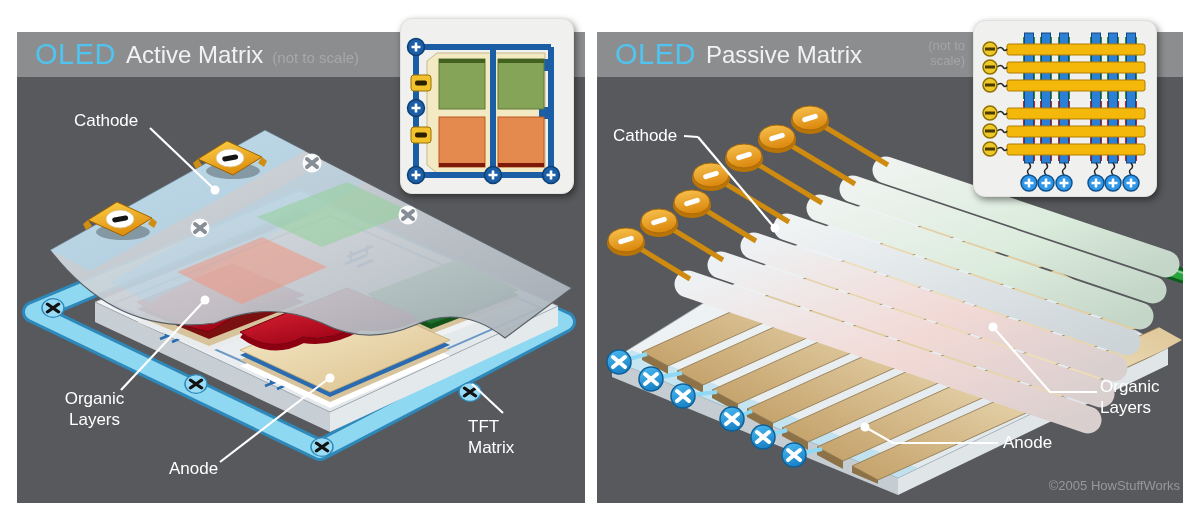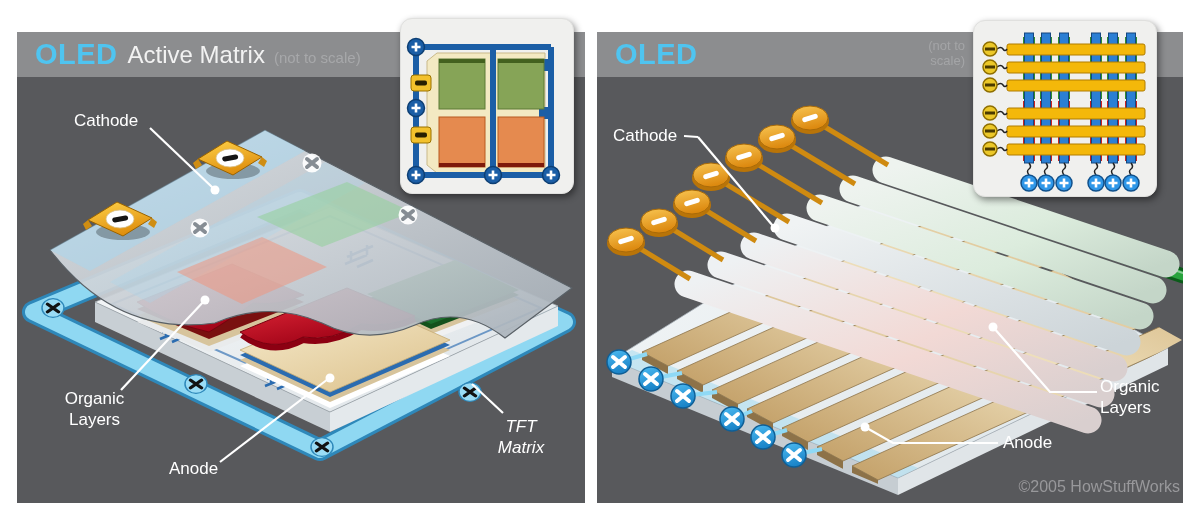--- a/index.html
+++ b/index.html
@@ -3,32 +3,32 @@
 <meta charset="utf-8">
 <style>
   html,body{margin:0;padding:0;background:#ffffff;}
   #stage{position:relative;width:1200px;height:515px;background:#ffffff;overflow:hidden;
          font-family:"Liberation Sans",sans-serif;}
   .panel{position:absolute;top:32px;height:471px;background:#58595c;overflow:hidden;}
   #panel-left{left:17px;width:568px;}
   #panel-right{left:597px;width:586px;}
   .titlebar{position:absolute;top:0;left:0;right:0;height:45px;background:#8c8d8f;
             display:flex;align-items:center;padding-left:18px;box-sizing:border-box;z-index:2;}
-  .t-accent{color:#4fc4f0;font-size:29px;font-weight:bold;letter-spacing:.5px;}
+  .t-accent{color:#4fc4f0;font-size:29px;font-weight:normal;letter-spacing:.5px;}
   .t-rest{color:#f2f2f2;font-size:24px;margin-left:10px;}
   .t-note{color:#a7a8aa;font-size:15px;margin-left:9px;margin-top:6px;}
   .t-note-right{position:absolute;left:318px;top:7px;width:50px;text-align:right;
                 color:#a4a5a7;font-size:13px;line-height:1.15;margin:0;}
   .art{position:absolute;top:0;left:0;z-index:1;}
   .label{position:absolute;color:#ffffff;font-size:17px;line-height:1.25;z-index:3;}
   .card{position:absolute;background:#f0f0ee;border:1px solid #e0e0de;border-radius:12px;
         box-shadow:2px 3px 7px rgba(0,0,0,.45);z-index:5;}
   #card-left{left:400px;top:18px;width:172px;height:174px;}
   #card-right{left:973px;top:20px;width:182px;height:175px;}
-  .copyright{position:absolute;right:3px;top:446px;color:#98989b;font-size:16px;z-index:3;}
+  .copyright{position:absolute;right:3px;top:446px;color:#98989b;font-size:13px;z-index:3;}
 </style>
 </head>
 <body>
 
 <div id="stage">
 
   <div class="panel" id="panel-left">
 
     <svg class="art" width="568" height="471" viewBox="0 0 568 471">
       <defs>
@@ -157,21 +157,21 @@
 
     <div class="titlebar">
       <span class="t-accent">OLED</span>
       <span class="t-rest">Active Matrix</span>
       <span class="t-note">(not to scale)</span>
     </div>
 
     <div class="label" style="left:57px;top:78px;">Cathode</div>
     <div class="label" style="left:30px;top:356px;width:95px;text-align:center;">Organic Layers</div>
     <div class="label" style="left:152px;top:426px;">Anode</div>
-    <div class="label" style="left:465px;top:384px;width:78px;text-align:center;font-style:italic;">TFT Matrix</div>
+    <div class="label" style="left:451px;top:384px;width:78px;text-align:left;">TFT Matrix</div>
   </div>
 
   <div class="panel" id="panel-right">
 
     <svg class="art" width="586" height="471" viewBox="0 0 586 471">
       <defs>
         <linearGradient id="glassGrad" x1="0" y1="0" x2="1" y2="1">
           <stop offset="0" stop-color="#f4f7f8"></stop>
             <stop offset="1" stop-color="#dde5e9"></stop>
         </linearGradient>
@@ -309,20 +309,21 @@
         <polyline points="396,295 453,360 500,360"></polyline>
         <polyline points="268,395 296,411 401,411"></polyline>
         <circle cx="178" cy="196" r="4.5" fill="#ffffff" stroke="none"></circle>
         <circle cx="396" cy="295" r="4.5" fill="#ffffff" stroke="none"></circle>
         <circle cx="268" cy="395" r="4.5" fill="#ffffff" stroke="none"></circle>
       </g>
     </svg>
 
     <div class="titlebar">
       <span class="t-accent">OLED</span>
+      <span class="t-rest">Passive Matrix</span>
       <span class="t-note t-note-right">(not to scale)</span>
     </div>
 
     <div class="label" style="left:16px;top:93px;">Cathode</div>
     <div class="label" style="left:503px;top:344px;width:80px;">Organic Layers</div>
     <div class="label" style="left:406px;top:400px;">Anode</div>
     <div class="copyright">©2005 HowStuffWorks</div>
   </div>
 
   <div class="card" id="card-left">

